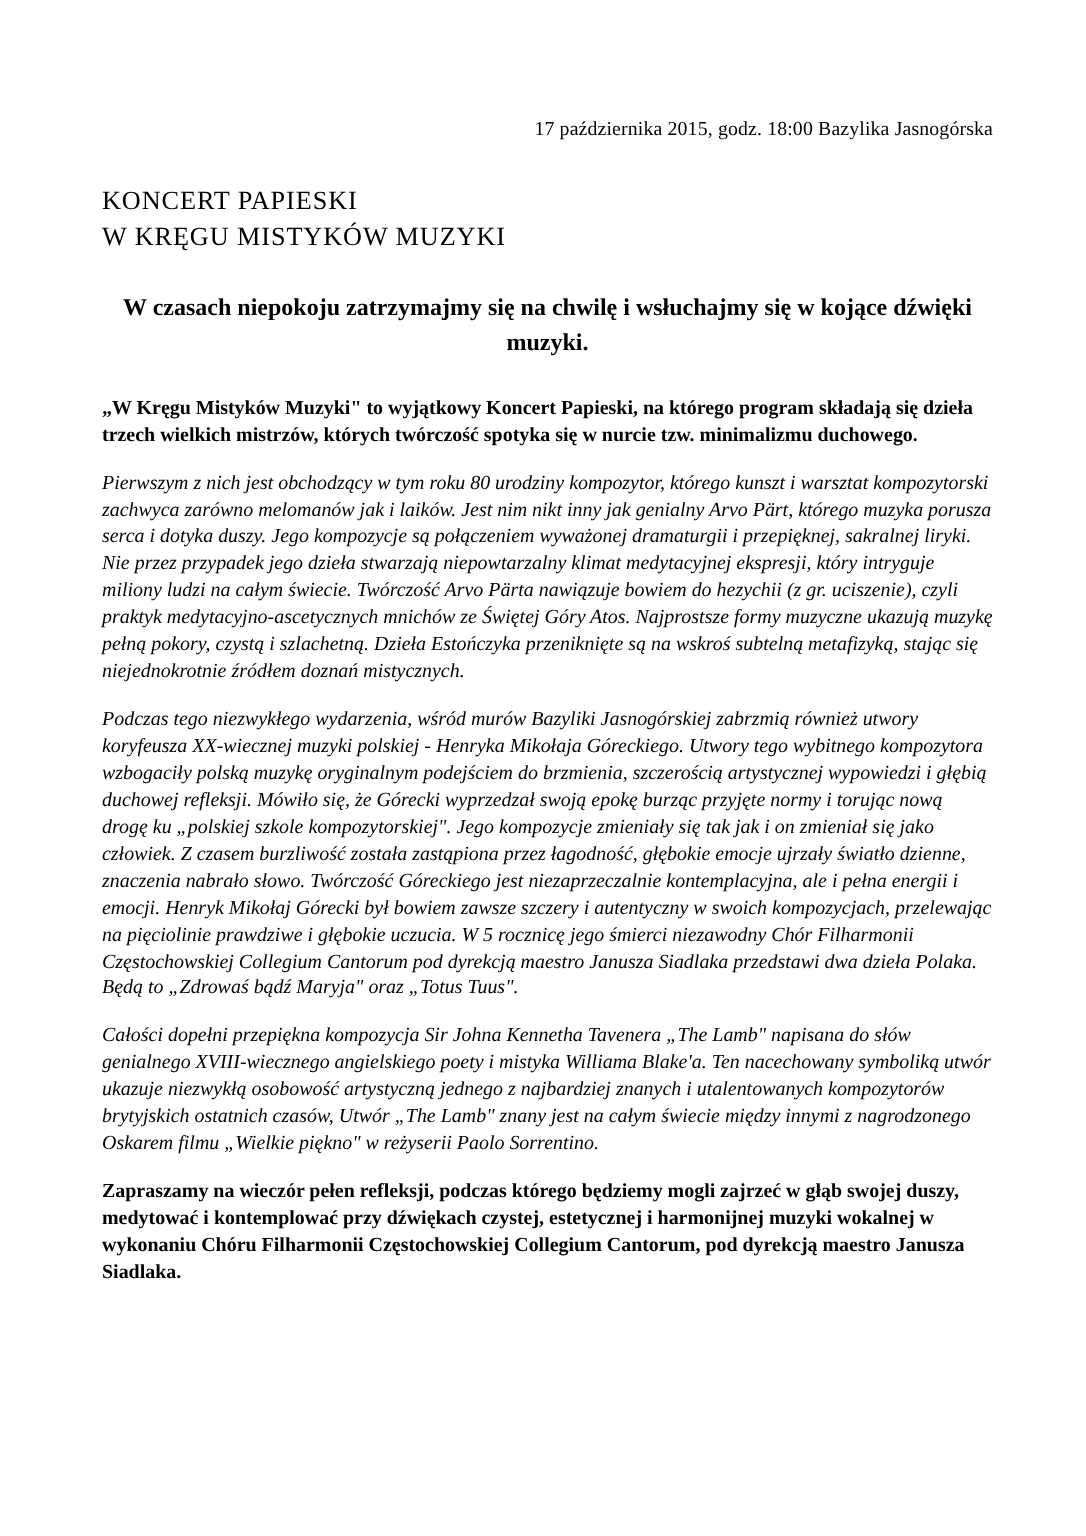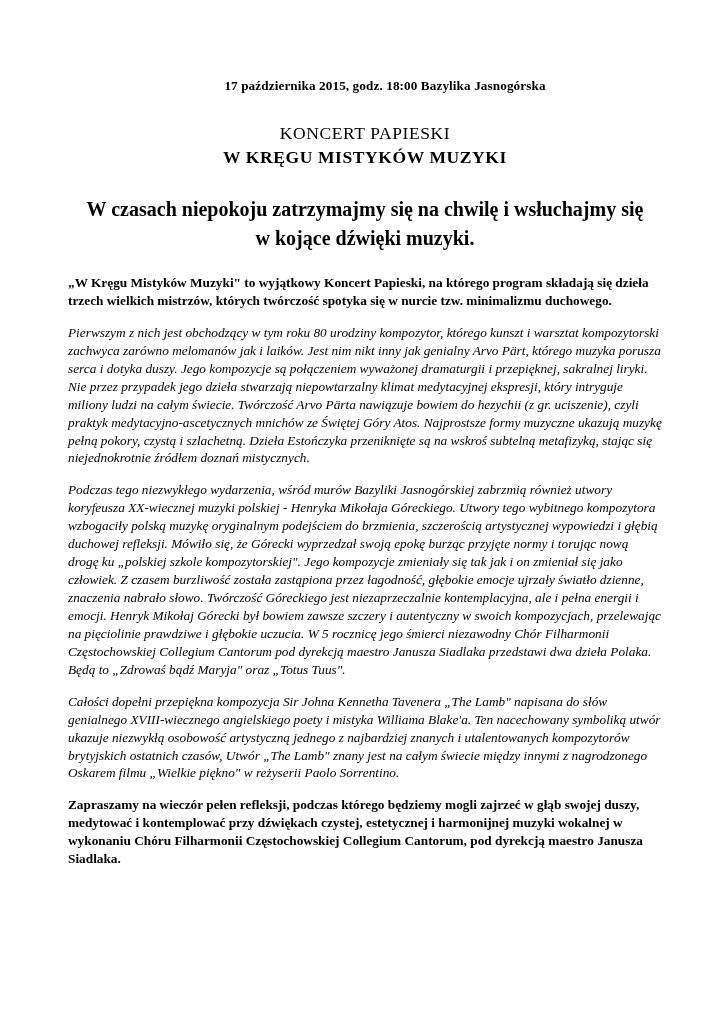--- a/index.html
+++ b/index.html
@@ -16,46 +16,45 @@
   }
   .page {
     position: relative;
     width: 724px;
     height: 1024px;
     box-sizing: border-box;
     padding: 78px 62px 40px 68px;
     background: #ffffff;
   }
   .doc-header {
-    text-align: center;
-    font-weight: bold;
+    text-align: right;
+    font-weight: normal;
     font-size: 13.2px;
     letter-spacing: 0.1px;
     margin: 0 0 28px 0;
     padding-left: 40px;
   }
   .title-block {
-    text-align: center;
     margin: 0 0 26px 0;
   }
   .title-line1 {
     font-size: 17.5px;
     letter-spacing: 0.6px;
     line-height: 1.35;
   }
   .title-line2 {
     font-size: 17.5px;
-    font-weight: bold;
+    font-weight: normal;
     letter-spacing: 0.6px;
     line-height: 1.35;
   }
   .lead {
     text-align: center;
     font-weight: bold;
-    font-size: 20px;
+    font-size: 16px;
     line-height: 1.42;
     margin: 0 10px 22px 10px;
   }
   p.para {
     font-size: 13.3px;
     line-height: 1.35;
     margin: 0 0 14px 0;
     text-align: left;
   }
   p.bold {

